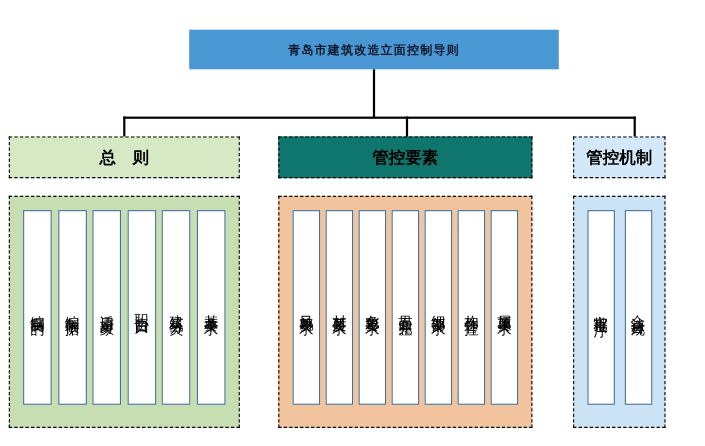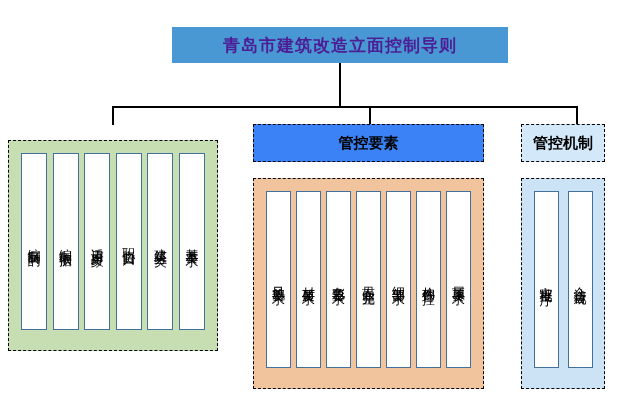--- a/index.html
+++ b/index.html
@@ -3,21 +3,21 @@
 <meta charset="utf-8">
 <style>
   html,body{margin:0;padding:0;background:#fff;}
   .canvas{
     position:relative;width:641px;height:405px;background:#ffffff;overflow:hidden;
     font-family:"Liberation Sans","DejaVu Sans",sans-serif;
   }
   
   .title-box{
     position:absolute;left:172px;top:27px;width:336px;height:36px;
-    background:#4A98D3;color:#4c1d95;font-size:17px;font-weight:bold;
+    background:#4A98D3;color:#0f172a;font-size:11px;font-weight:bold;
     display:flex;align-items:center;justify-content:center;letter-spacing:1px;
   }
   
   .line{position:absolute;background:#000;}
   .trunk{left:339px;top:63px;width:2px;height:44px;}
   .rail{left:112px;top:106px;width:466px;height:2px;}
   .drop{top:106px;width:2px;height:19px;}
   .drop-1{left:112px;} .drop-2{left:369px;} .drop-3{left:576px;}
   
   .section{position:absolute;top:124px;}
@@ -30,21 +30,21 @@
     font-size:15px;font-weight:bold;color:#000;
   }
   .sec-container{
     box-sizing:border-box;margin-top:16px;height:211px;border:1px dashed #000;
     display:flex;flex-direction:row;align-items:flex-start;
     padding:12px 12px 0 12px;justify-content:space-between;
   }
   .sec-mechanism .sec-container{justify-content:center;gap:9px;}
   .sec-general  .sec-header,  .sec-general  .sec-container{background:#D7E8C5;}
   .sec-general  .sec-container{background:#C7DEB2;}
-  .sec-elements .sec-header{background:#3b82f6;font-family:Liberation Mono, monospace;}
+  .sec-elements .sec-header{background:#0f766e;font-family:Liberation Mono, monospace;}
   .sec-elements .sec-container{background:#F2C49E;}
   .sec-mechanism .sec-header{background:#D3E8F8;}
   .sec-mechanism .sec-container{background:#CBE3F5;}
   
   .vbox{
     box-sizing:border-box;width:26px;height:177px;background:#ffffff;
     border:1px solid #41719C;
     writing-mode:vertical-rl;text-orientation:upright;
     display:flex;align-items:center;justify-content:center;
     font-size:13px;color:#000;letter-spacing:2px;line-height:1;
@@ -59,20 +59,21 @@
 
   <div class="title-box">青岛市建筑改造立面控制导则</div>
 
   <div class="line trunk"></div>
   <div class="line rail"></div>
   <div class="line drop drop-1"></div>
   <div class="line drop drop-2"></div>
   <div class="line drop drop-3"></div>
 
   <div class="section sec-general">
+    <div class="sec-header">总　则</div>
     <div class="sec-container">
         <div class="vbox">编制目的</div>
         <div class="vbox">编制依据</div>
         <div class="vbox">适用对象</div>
         <div class="vbox">职责归口</div>
         <div class="vbox">建筑分类</div>
         <div class="vbox">基本要求</div>
       </div>
   </div>
 

